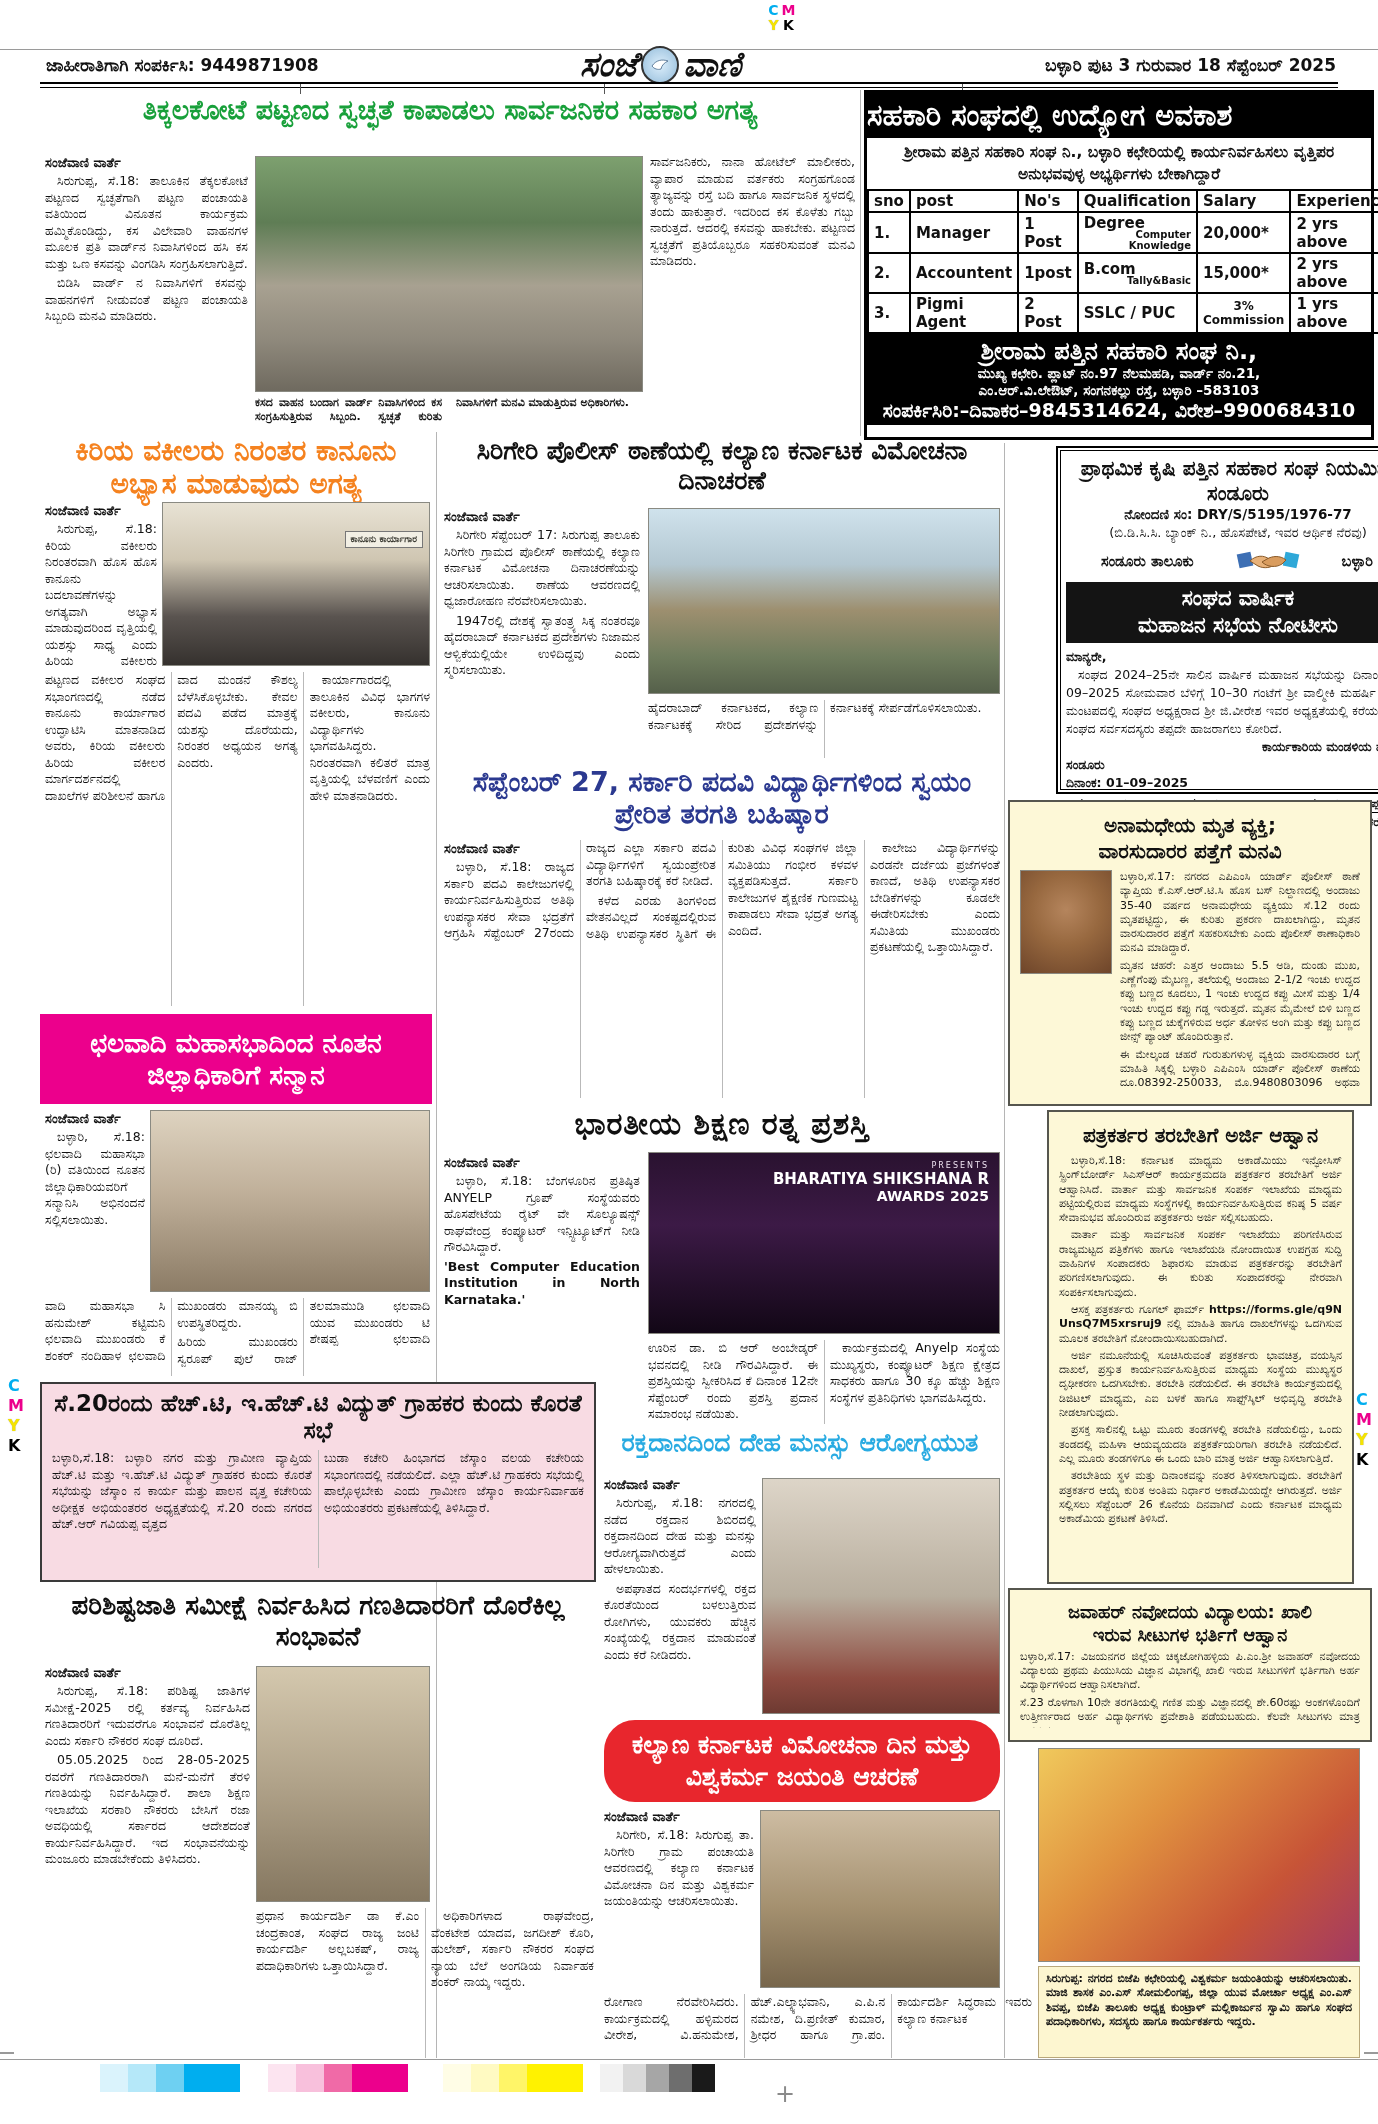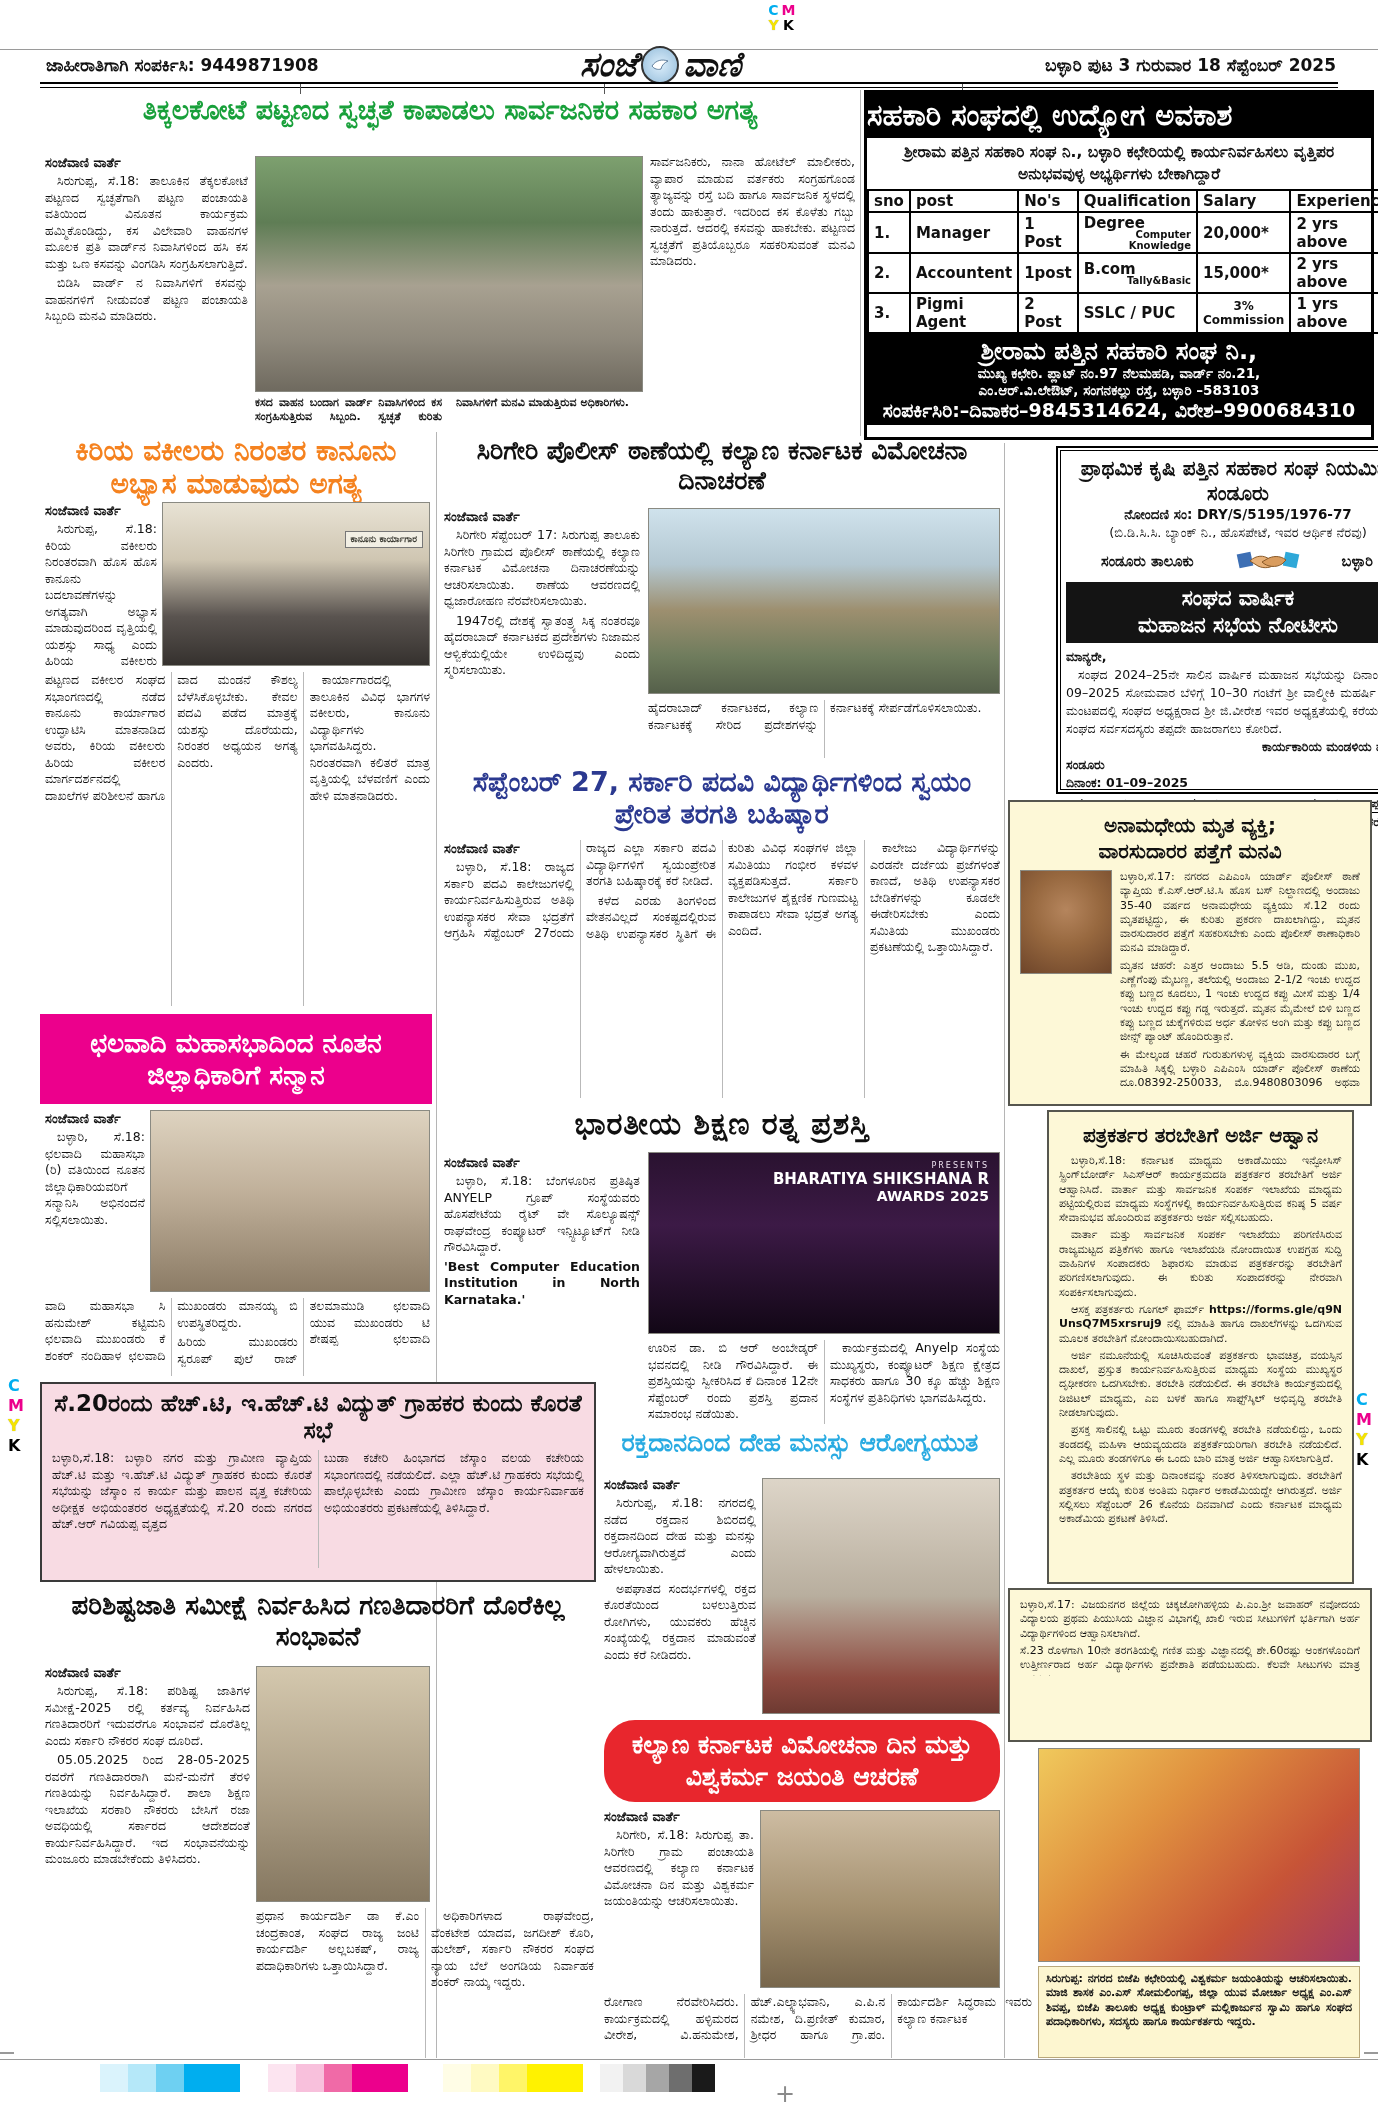--- a/index.html
+++ b/index.html
@@ -353,20 +353,24 @@
         <span class="link bold">https://forms.gle/q9NUnsQ7M5xrsruj9</span>
         <span>ನಲ್ಲಿ ಮಾಹಿತಿ ಹಾಗೂ ದಾಖಲೆಗಳನ್ನು ಒದಗಿಸುವ ಮೂಲಕ ತರಬೇತಿಗೆ ನೋಂದಾಯಿಸಬಹುದಾಗಿದೆ.</span>
       </p>
       <p class="bp">ಅರ್ಜಿ ನಮೂನೆಯಲ್ಲಿ ಸೂಚಿಸಿರುವಂತೆ ಪತ್ರಕರ್ತರು ಭಾವಚಿತ್ರ, ವಯಸ್ಸಿನ ದಾಖಲೆ, ಪ್ರಸ್ತುತ ಕಾರ್ಯನಿರ್ವಹಿಸುತ್ತಿರುವ ಮಾಧ್ಯಮ ಸಂಸ್ಥೆಯ ಮುಖ್ಯಸ್ಥರ ದೃಢೀಕರಣ ಒದಗಿಸಬೇಕು. ತರಬೇತಿ ನಡೆಯಲಿದೆ. ಈ ತರಬೇತಿ ಕಾರ್ಯಕ್ರಮದಲ್ಲಿ ಡಿಜಿಟಲ್ ಮಾಧ್ಯಮ, ಎಐ ಬಳಕೆ ಹಾಗೂ ಸಾಫ್ಟ್‌ಸ್ಕಿಲ್ ಅಭಿವೃದ್ಧಿ ತರಬೇತಿ ನೀಡಲಾಗುವುದು.</p>
       <p class="bp">ಪ್ರಸಕ್ತ ಸಾಲಿನಲ್ಲಿ ಒಟ್ಟು ಮೂರು ತಂಡಗಳಲ್ಲಿ ತರಬೇತಿ ನಡೆಯಲಿದ್ದು, ಒಂದು ತಂಡದಲ್ಲಿ ಮಹಿಳಾ ಆಯವ್ಯಯದಡಿ ಪತ್ರಕರ್ತೆಯರಿಗಾಗಿ ತರಬೇತಿ ನಡೆಯಲಿದೆ. ಎಲ್ಲ ಮೂರು ತಂಡಗಳಿಗೂ ಈ ಒಂದು ಬಾರಿ ಮಾತ್ರ ಅರ್ಜಿ ಆಹ್ವಾನಿಸಲಾಗುತ್ತಿದೆ.</p>
       <p class="bp">ತರಬೇತಿಯ ಸ್ಥಳ ಮತ್ತು ದಿನಾಂಕವನ್ನು ನಂತರ ತಿಳಿಸಲಾಗುವುದು. ತರಬೇತಿಗೆ ಪತ್ರಕರ್ತರ ಆಯ್ಕೆ ಕುರಿತ ಅಂತಿಮ ನಿರ್ಧಾರ ಅಕಾಡೆಮಿಯದ್ದೇ ಆಗಿರುತ್ತದೆ. ಅರ್ಜಿ ಸಲ್ಲಿಸಲು ಸೆಪ್ಟೆಂಬರ್ 26 ಕೊನೆಯ ದಿನವಾಗಿದೆ ಎಂದು ಕರ್ನಾಟಕ ಮಾಧ್ಯಮ ಅಕಾಡೆಮಿಯ ಪ್ರಕಟಣೆ ತಿಳಿಸಿದೆ.</p>
     </div>
   </div>
 
   <div class="abs box-yellow" style="left:1008px; top:1588px; width:364px; height:154px;">
+    <div class="ybox-h" style="font-size:18px; margin-bottom:3px;">
+      <div>ಜವಾಹರ್ ನವೋದಯ ವಿದ್ಯಾಲಯ: ಖಾಲಿ</div>
+      <div>ಇರುವ ಸೀಟುಗಳ ಭರ್ತಿಗೆ ಆಹ್ವಾನ</div>
+    </div>
     <div class="tiny clip" style="height:78px;">
       <p class="np">ಬಳ್ಳಾರಿ,ಸೆ.17: ವಿಜಯನಗರ ಜಿಲ್ಲೆಯ ಚಿಕ್ಕಜೋಗಿಹಳ್ಳಿಯ ಪಿ.ಎಂ.ಶ್ರೀ ಜವಾಹರ್ ನವೋದಯ ವಿದ್ಯಾಲಯ ಪ್ರಥಮ ಪಿಯುಸಿಯ ವಿಜ್ಞಾನ ವಿಭಾಗಲ್ಲಿ ಖಾಲಿ ಇರುವ ಸೀಟುಗಳಿಗೆ ಭರ್ತಿಗಾಗಿ ಅರ್ಹ ವಿದ್ಯಾರ್ಥಿಗಳಿಂದ ಆಹ್ವಾನಿಸಲಾಗಿದೆ.</p>
       <p class="np">ಸೆ.23 ರೊಳಗಾಗಿ 10ನೇ ತರಗತಿಯಲ್ಲಿ ಗಣಿತ ಮತ್ತು ವಿಜ್ಞಾನದಲ್ಲಿ ಶೇ.60ರಷ್ಟು ಅಂಕಗಳೊಂದಿಗೆ ಉತ್ತೀರ್ಣರಾದ ಅರ್ಹ ವಿದ್ಯಾರ್ಥಿಗಳು ಪ್ರವೇಶಾತಿ ಪಡೆಯಬಹುದು. ಕೆಲವೇ ಸೀಟುಗಳು ಮಾತ್ರ ಲಭ್ಯವಿದ್ದು.</p>
     </div>
   </div>
 
   <div class="abs photo ph-deity" style="left:1038px; top:1748px; width:322px; height:214px;"></div>
   <div class="abs" style="left:1038px; top:1966px; width:322px; height:92px; background:#fdf6d0; border:1px solid #b9a77a; box-sizing:border-box; padding:5px 7px;">
     <div class="tiny bold">ಸಿರುಗುಪ್ಪ: ನಗರದ ಬಿಜೆಪಿ ಕಛೇರಿಯಲ್ಲಿ ವಿಶ್ವಕರ್ಮ ಜಯಂತಿಯನ್ನು ಆಚರಿಸಲಾಯಿತು. ಮಾಜಿ ಶಾಸಕ ಎಂ.ಎಸ್ ಸೋಮಲಿಂಗಪ್ಪ, ಜಿಲ್ಲಾ ಯುವ ಮೋರ್ಚಾ ಅಧ್ಯಕ್ಷ ಎಂ.ಎಸ್ ಶಿವಪ್ಪ, ಬಿಜೆಪಿ ತಾಲೂಕು ಅಧ್ಯಕ್ಷ ಕುಂಟ್ರಾಳ್ ಮಲ್ಲಿಕಾರ್ಜುನ ಸ್ವಾಮಿ ಹಾಗೂ ಸಂಘದ ಪದಾಧಿಕಾರಿಗಳು, ಸದಸ್ಯರು ಹಾಗೂ ಕಾರ್ಯಕರ್ತರು ಇದ್ದರು.</div>
   </div>

